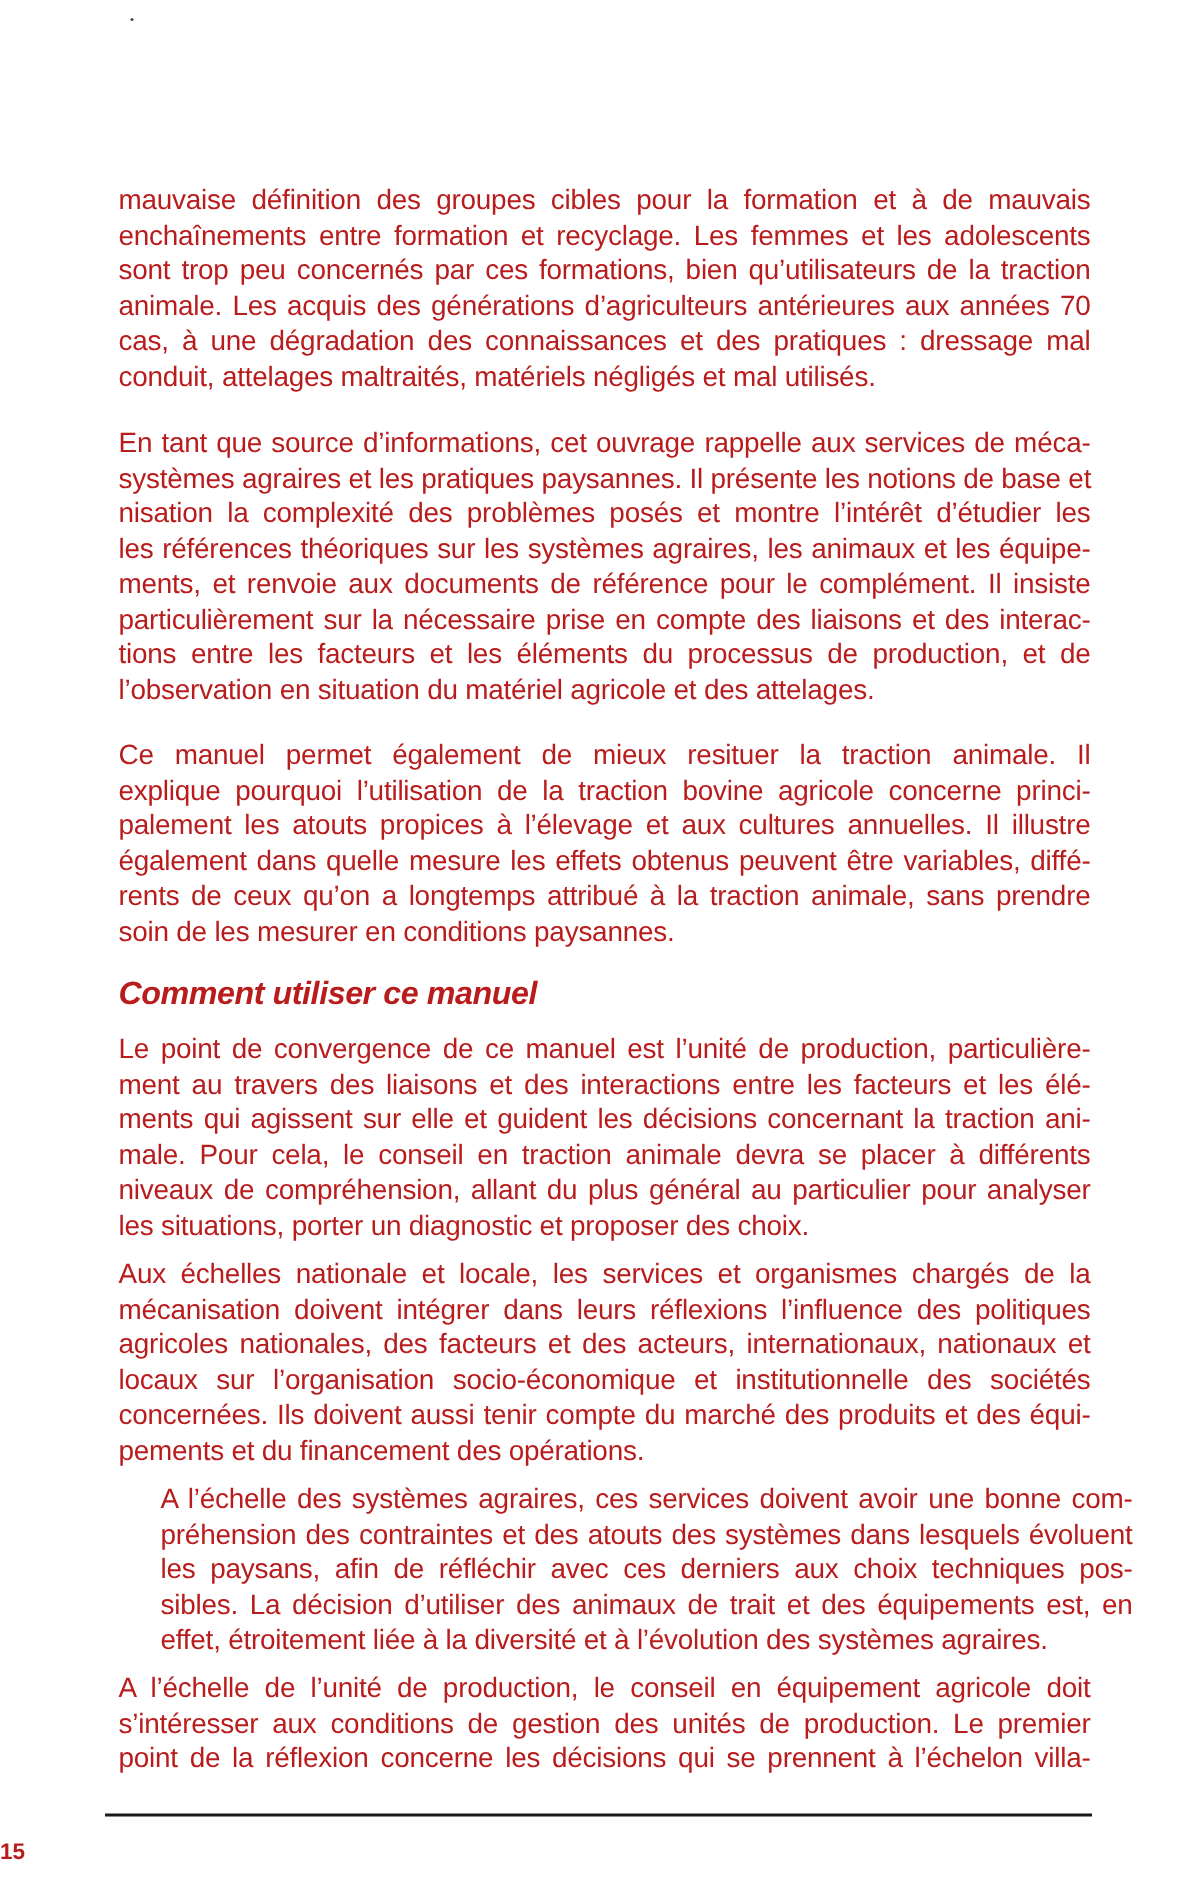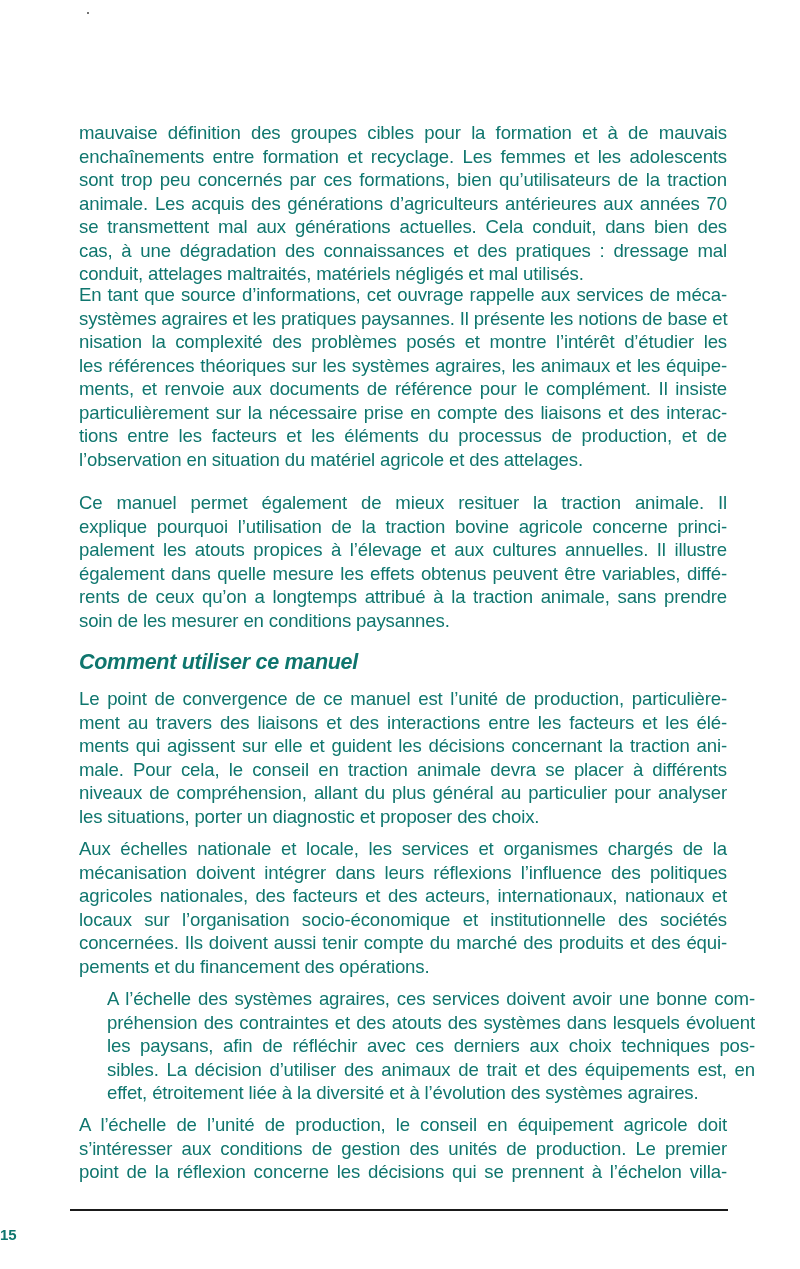--- a/index.html
+++ b/index.html
@@ -1,19 +1,19 @@
 <!DOCTYPE html>
 <html><head>
 <meta charset="utf-8">
 <style>
   html, body { margin: 0; padding: 0; background: #ffffff; }
   body { width: 800px; height: 1269px; position: relative; overflow: hidden; }
   .page {
     position: absolute; left: 0; top: 0; width: 800px; height: 1004px;
-    background: #ffffff; color: #0f766e;
+    background: #ffffff; color: #b91c1c;
     font-family: "Liberation Sans", "DejaVu Sans", sans-serif;
   }
   .scan-dot {
     position: absolute; left: 87px; top: 12px; width: 2px; height: 2px;
     background: #444; border-radius: 1px;
   }
   .body-text {
     position: absolute; left: 79px; width: 648px;
   }
   .line {
@@ -49,21 +49,20 @@
 <body>
 
 <div class="page">
   <div class="scan-dot"></div>
 
   <div class="body-text" style="top:121px;">
     <span class="line">mauvaise définition des groupes cibles pour la formation et à de mauvais</span>
     <span class="line">enchaînements entre formation et recyclage. Les femmes et les adolescents</span>
     <span class="line">sont trop peu concernés par ces formations, bien qu’utilisateurs de la traction</span>
     <span class="line">animale. Les acquis des générations d’agriculteurs antérieures aux années 70</span>
-    <span class="line">se transmettent mal aux générations actuelles. Cela conduit, dans bien des</span>
     <span class="line">cas, à une dégradation des connaissances et des pratiques : dressage mal</span>
     <span class="line last">conduit, attelages maltraités, matériels négligés et mal utilisés.</span>
   </div>
 
   <div class="body-text" style="top:283px;">
     <span class="line">En tant que source d’informations, cet ouvrage rappelle aux services de méca-</span>
     <span class="line">systèmes agraires et les pratiques paysannes. Il présente les notions de base et</span>
     <span class="line">nisation la complexité des problèmes posés et montre l’intérêt d’étudier les</span>
     <span class="line">les références théoriques sur les systèmes agraires, les animaux et les équipe-</span>
     <span class="line">ments, et renvoie aux documents de référence pour le complément. Il insiste</span>

